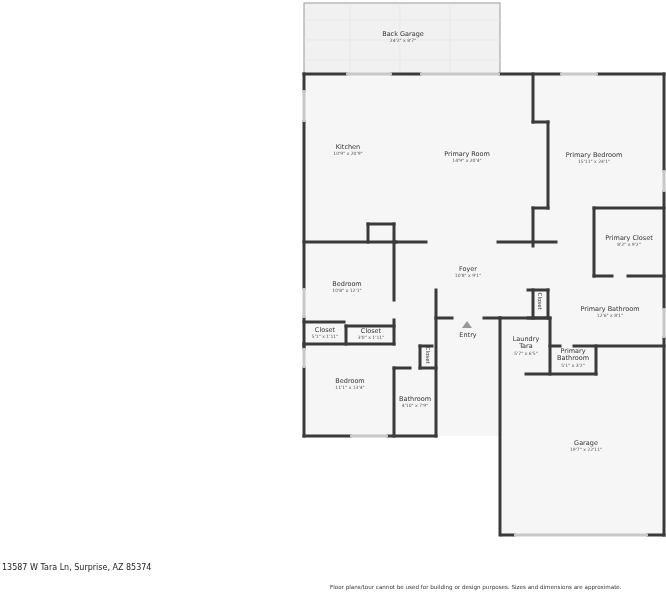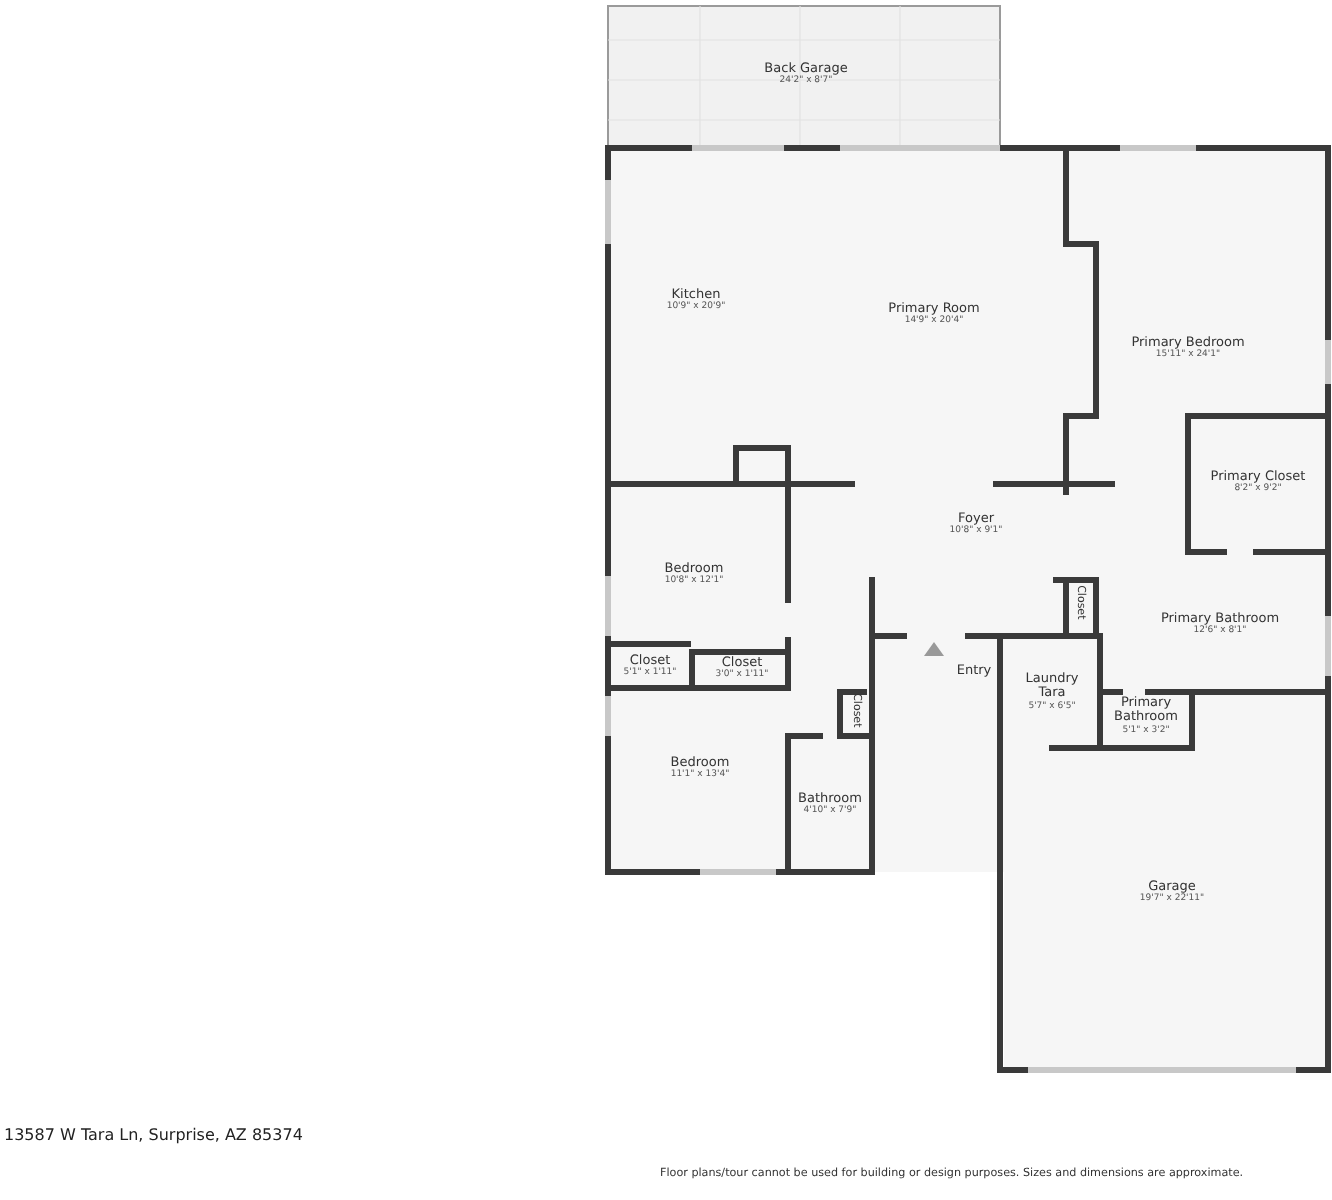--- a/index.html
+++ b/index.html
@@ -127,33 +127,33 @@
     <span class="dm">24'2" x 8'7"</span>
   </div>
 <div class="room-label" style="left:348px;top:144px;">
     <span class="nm">Kitchen</span>
     <span class="dm">10'9" x 20'9"</span>
   </div>
 <div class="room-label" style="left:467px;top:151px;">
     <span class="nm">Primary Room</span>
     <span class="dm">14'9" x 20'4"</span>
   </div>
-<div class="room-label" style="left:594px;top:168px;">
+<div class="room-label" style="left:594px;top:152px;">
     <span class="nm">Primary Bedroom</span>
     <span class="dm">15'11" x 24'1"</span>
   </div>
 <div class="room-label" style="left:629px;top:235px;">
     <span class="nm">Primary Closet</span>
     <span class="dm">8'2" x 9'2"</span>
   </div>
 <div class="room-label" style="left:347px;top:281px;">
     <span class="nm">Bedroom</span>
     <span class="dm">10'8" x 12'1"</span>
   </div>
-<div class="room-label" style="left:468px;top:256px;margin-left:20px;">
+<div class="room-label" style="left:468px;top:266px;">
     <span class="nm">Foyer</span>
     <span class="dm">10'8" x 9'1"</span>
   </div>
 <div class="room-label" style="left:325px;top:327px;">
     <span class="nm">Closet</span>
     <span class="dm">5'1" x 1'11"</span>
   </div>
 <div class="room-label" style="left:371px;top:328px;">
     <span class="nm">Closet</span>
     <span class="dm">3'0" x 1'11"</span>
@@ -178,19 +178,19 @@
   </div>
 <div class="room-label" style="left:415px;top:396px;">
     <span class="nm">Bathroom</span>
     <span class="dm">4'10" x 7'9"</span>
   </div>
 <div class="room-label" style="left:586px;top:440px;">
     <span class="nm">Garage</span>
     <span class="dm">19'7" x 22'11"</span>
   </div>
 
-<div class="room-label" style="left:468px;top:332px;margin-left:19px;">
+<div class="room-label" style="left:468px;top:332px;">
     <span class="nm">Entry</span>
   </div>
 
 <div class="footer-addr">13587 W Tara Ln, Surprise, AZ 85374</div>
 <div class="footer-floor">Floor 1</div>
 <div class="footer-disc">Floor plans/tour cannot be used for building or design purposes. Sizes and dimensions are approximate.</div>
 
 </body></html>

